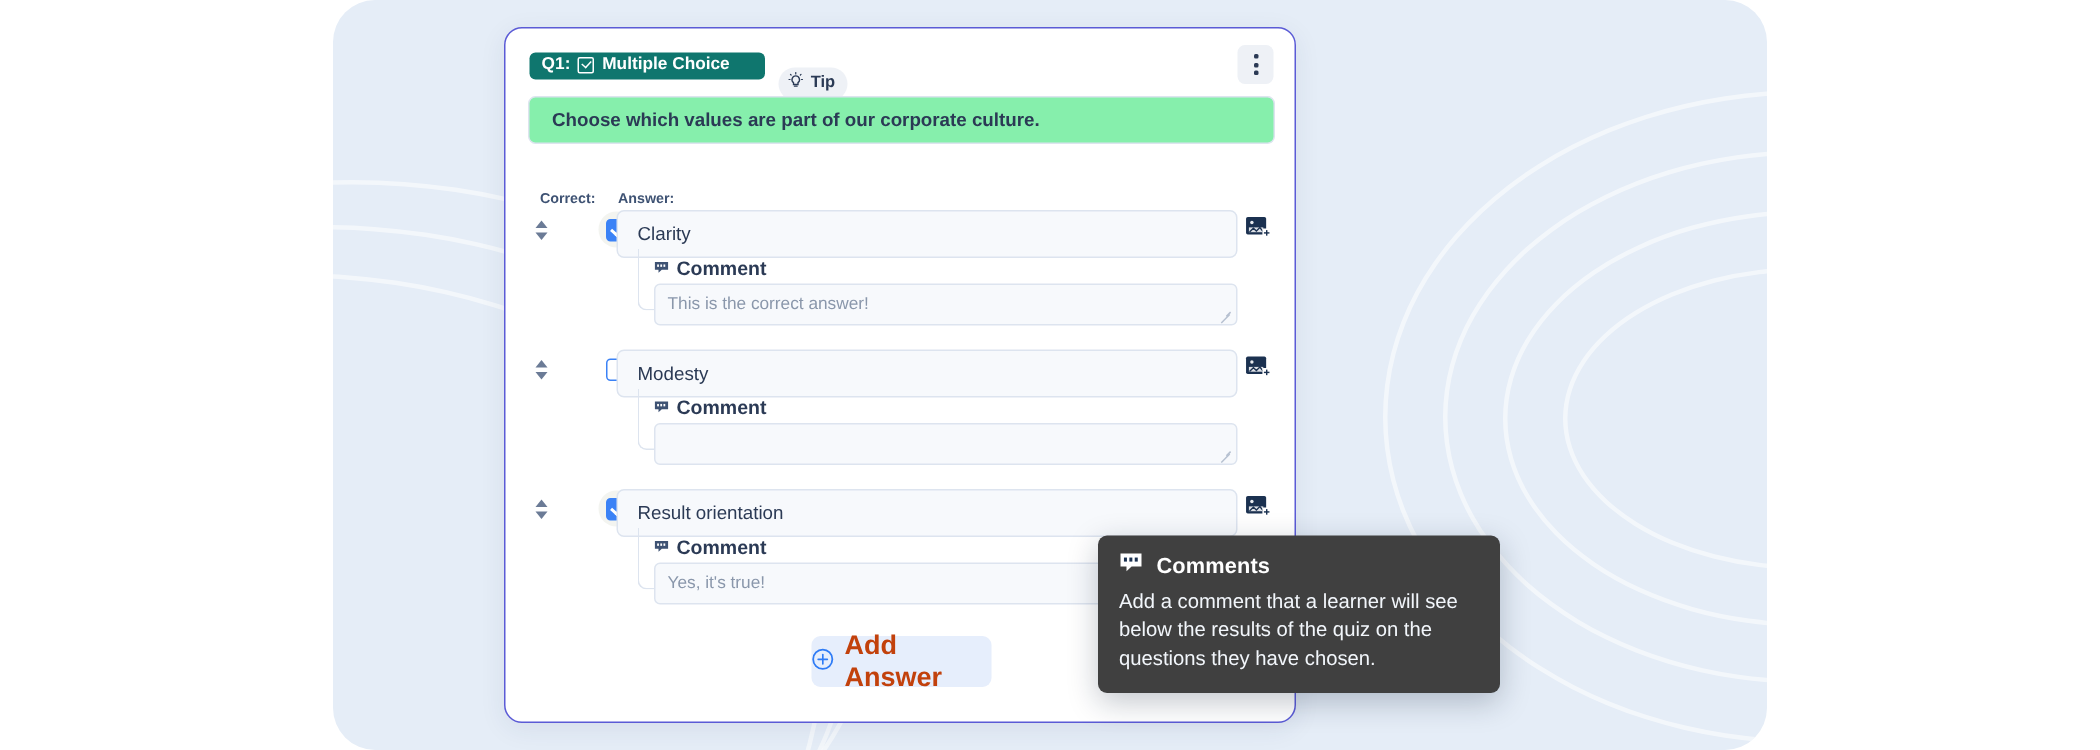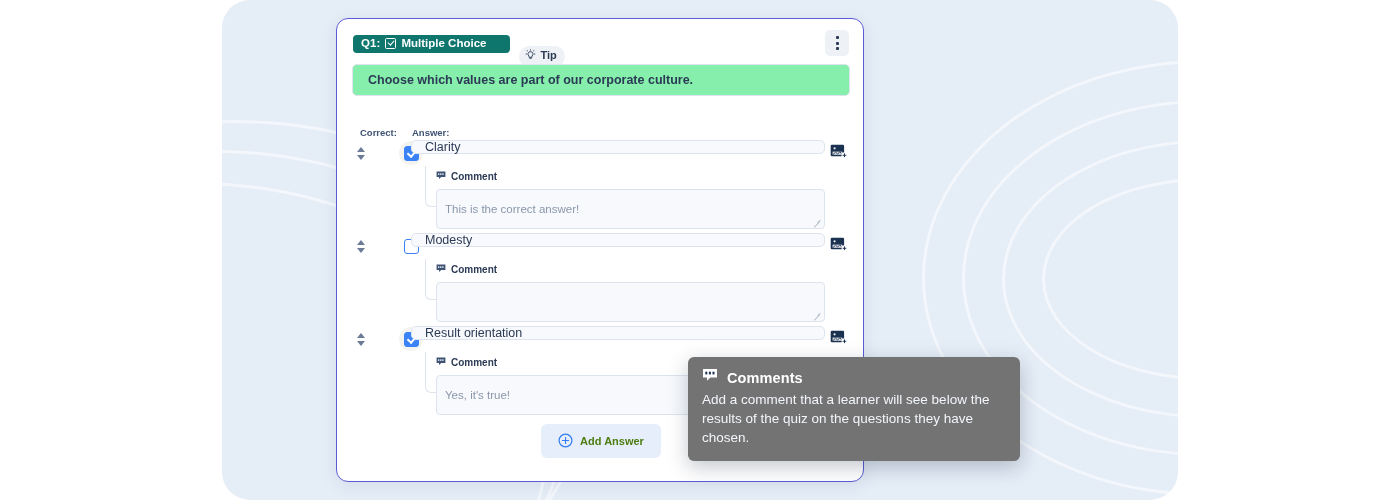--- a/index.html
+++ b/index.html
@@ -220,21 +220,21 @@
     border-width: 0 2px 2px 0;
     transform: rotate(42deg);
   }
   .cbox.unchecked { background: #ffffff; border: 1.8px solid #3b82f6; }
 
   .answer-input {
     position: absolute;
     left: 74px;
     top: 9px;
     width: 414px;
-    height: 14px;
+    height: 32px;
     background: #f7f9fc;
     border: 1px solid #dde4ef;
     border-radius: 5px;
     box-sizing: border-box;
     display: flex;
     align-items: center;
     padding: 0 13px;
     font-size: 12.5px;
     color: #2b3a55;
     cursor: text;
@@ -260,30 +260,30 @@
     border-bottom-left-radius: 6px;
   }
 
   .comment-label {
     position: absolute;
     left: 99px;
     top: 40px;
     display: flex;
     align-items: flex-start;
     gap: 5px;
-    font-size: 10px;
+    font-size: 13px;
     font-weight: bold;
     color: #2b3a55;
   }
   .comment-box {
     position: absolute;
     left: 99px;
     top: 58px;
     width: 389px;
-    height: 40px;
+    height: 28px;
     background: #f7f9fc;
     border: 1px solid #dde4ef;
     border-radius: 4px;
     box-sizing: border-box;
     display: flex;
     align-items: center;
     padding: 0 8px;
     font-size: 11.5px;
     color: #8a97ab;
     cursor: text;
@@ -314,32 +314,32 @@
     top: 405px;
     width: 120px;
     height: 34px;
     background: #e6eefc;
     border-radius: 6px;
     display: flex;
     align-items: center;
     justify-content: center;
     gap: 7px;
     cursor: pointer;
-    color: #4d7c0f;
-    font-size: 11px;
+    color: #c2410c;
+    font-size: 18px;
     font-weight: bold;
   }
 
   
   #comments-tooltip {
     position: absolute;
-    left: 688px;
+    left: 732px;
     top: 357px;
-    width: 332px;
-    background: #737373;
+    width: 268px;
+    background: #404040;
     border-radius: 6px;
     padding: 11px 14px 14px 14px;
     box-sizing: border-box;
     color: #ffffff;
     box-shadow: 0 6px 20px rgba(15,30,55,0.25);
   }
   #comments-tooltip .tt-head {
     display: flex;
     align-items: center;
     gap: 9px;

